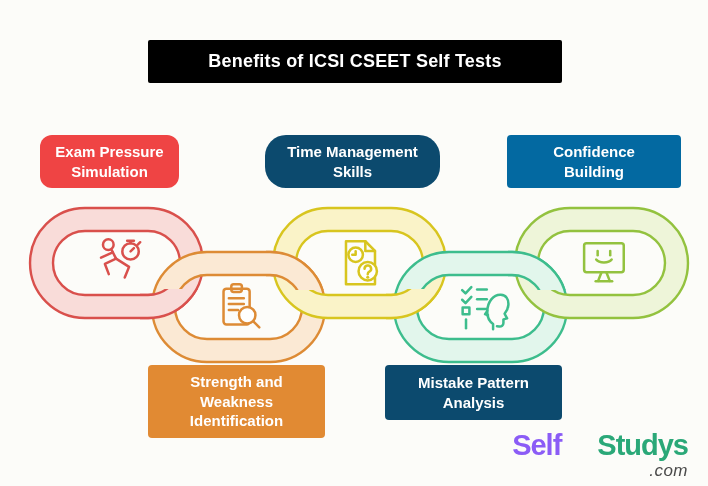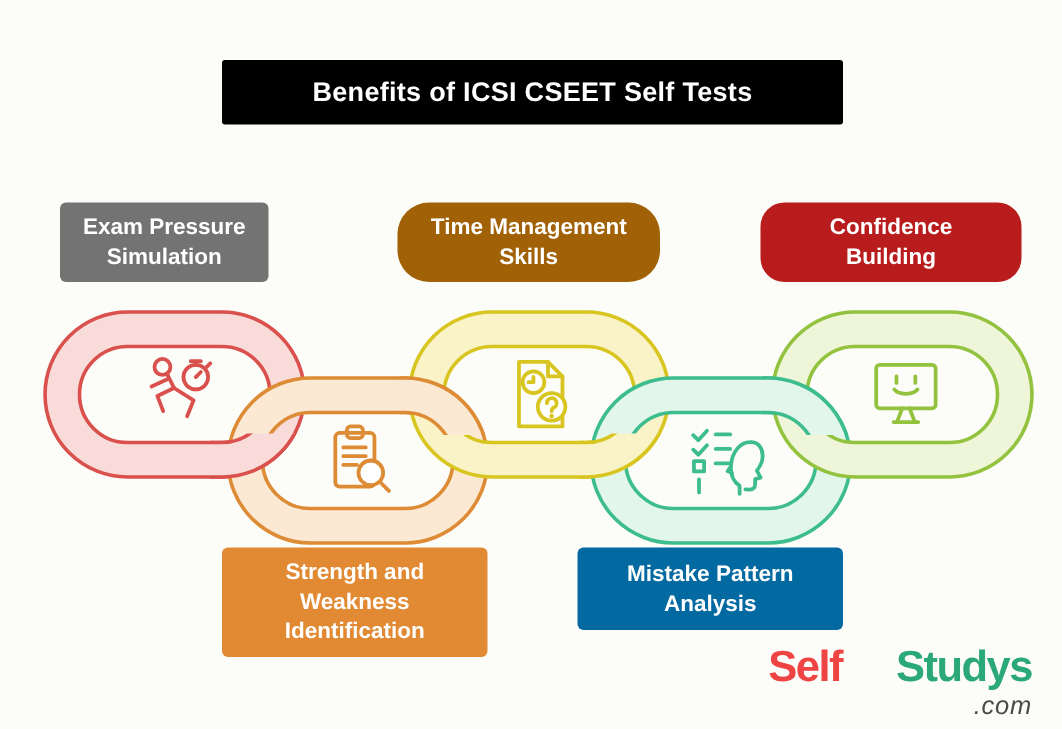--- a/index.html
+++ b/index.html
@@ -30,33 +30,33 @@
 </style>
 </head>
 <body>
 
 <div id="page" style="background: rgb(252, 252, 249);">
 
   <div id="title" style="background: rgb(0, 0, 0); color: rgb(255, 255, 255);">
     <span>Benefits of ICSI CSEET Self Tests</span>
   </div>
 
-  <div class="label label-0" style="background: #737373;">
+  <div class="label label-0" style="background: #ef4444; border-radius: 12px;">
     <span>Exam Pressure Simulation</span>
   </div>
   <div class="label label-1" style="background: rgb(225, 138, 51);">
     <span>Strength and Weakness Identification</span>
   </div>
-  <div class="label label-2" style="background: #a16207; border-radius: 21px;">
+  <div class="label label-2" style="background: #0c4a6e; border-radius: 21px;">
     <span>Time Management Skills</span>
   </div>
-  <div class="label label-3" style="background: #0369a1;">
+  <div class="label label-3" style="background: #0c4a6e;">
     <span>Mistake Pattern Analysis</span>
   </div>
-  <div class="label label-4" style="background: #b91c1c; border-radius: 16px;">
+  <div class="label label-4" style="background: #0369a1;">
     <span>Confidence Building</span>
   </div>
 
   <svg id="chain" width="708" height="486" viewBox="0 0 708 486">
       <path d="M85 208H148A55 55 0 0 1 148 318H85A55 55 0 0 1 85 208ZM85 231H148A32 32 0 0 1 148 295H85A32 32 0 0 1 85 231Z" fill="#f9dcd9" stroke="#d9504c" stroke-width="2.4" fill-rule="evenodd"></path>
       <path d="M207 252H270A55 55 0 0 1 270 362H207A55 55 0 0 1 207 252ZM207 275H270A32 32 0 0 1 270 339H207A32 32 0 0 1 207 275Z" fill="#fbe9d4" stroke="#dd8b35" stroke-width="2.4" fill-rule="evenodd"></path>
       <path d="M328 208H391A55 55 0 0 1 391 318H328A55 55 0 0 1 328 208ZM328 231H391A32 32 0 0 1 391 295H328A32 32 0 0 1 328 231Z" fill="#faf3c8" stroke="#d8c51f" stroke-width="2.4" fill-rule="evenodd"></path>
       <path d="M449 252H512A55 55 0 0 1 512 362H449A55 55 0 0 1 449 252ZM449 275H512A32 32 0 0 1 512 339H449A32 32 0 0 1 449 275Z" fill="#e2f6ec" stroke="#3dbd8d" stroke-width="2.4" fill-rule="evenodd"></path>
       <path d="M570 208H633A55 55 0 0 1 633 318H570A55 55 0 0 1 570 208ZM570 231H633A32 32 0 0 1 633 295H570A32 32 0 0 1 570 231Z" fill="#eef5d9" stroke="#93c23f" stroke-width="2.4" fill-rule="evenodd"></path>
       <clipPath id="fx0">
@@ -143,18 +143,18 @@
       <path d="M38.5 17.5 V22"></path>
       <path d="M24 26.5 C27 30.5 37 30.5 40 26.5"></path>
       <path d="M29.5 39.5 L26 48.5 M34.5 39.5 L38 48.5"></path>
       <path d="M23.5 49 H40.5"></path>
     </g>
       </svg>
   </div>
 
   <div id="logo">
     <div class="wordmark">
-      <span style="color: #ef4444;">Self</span><span style="color: rgb(42, 168, 120); padding-left: 36px;">Studys</span>
+      <span style="color: #8b5cf6;">Self</span><span style="color: rgb(42, 168, 120); padding-left: 36px;">Studys</span>
     </div>
     <div class="tld" style="color: rgb(74, 74, 74);">.com</div>
   </div>
 
 </div>
 
 </body></html>

